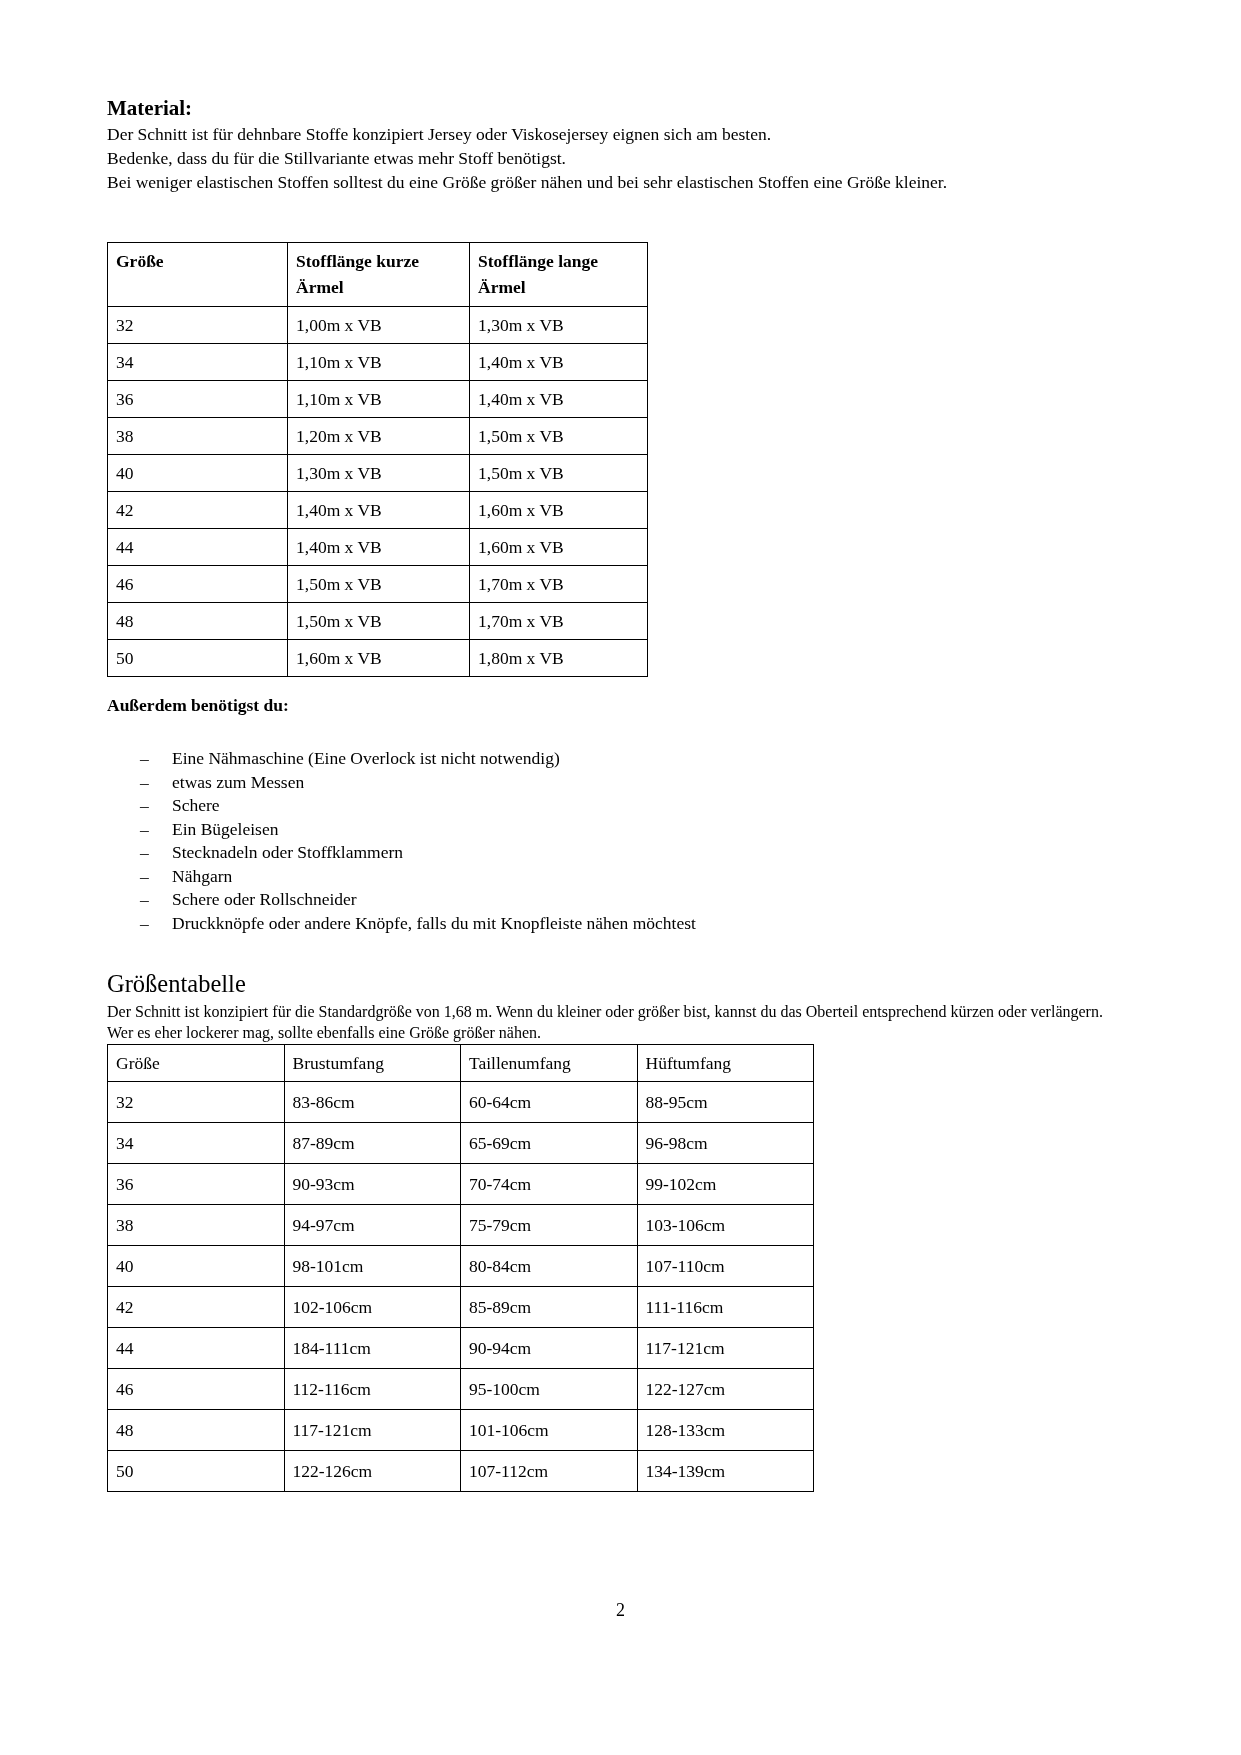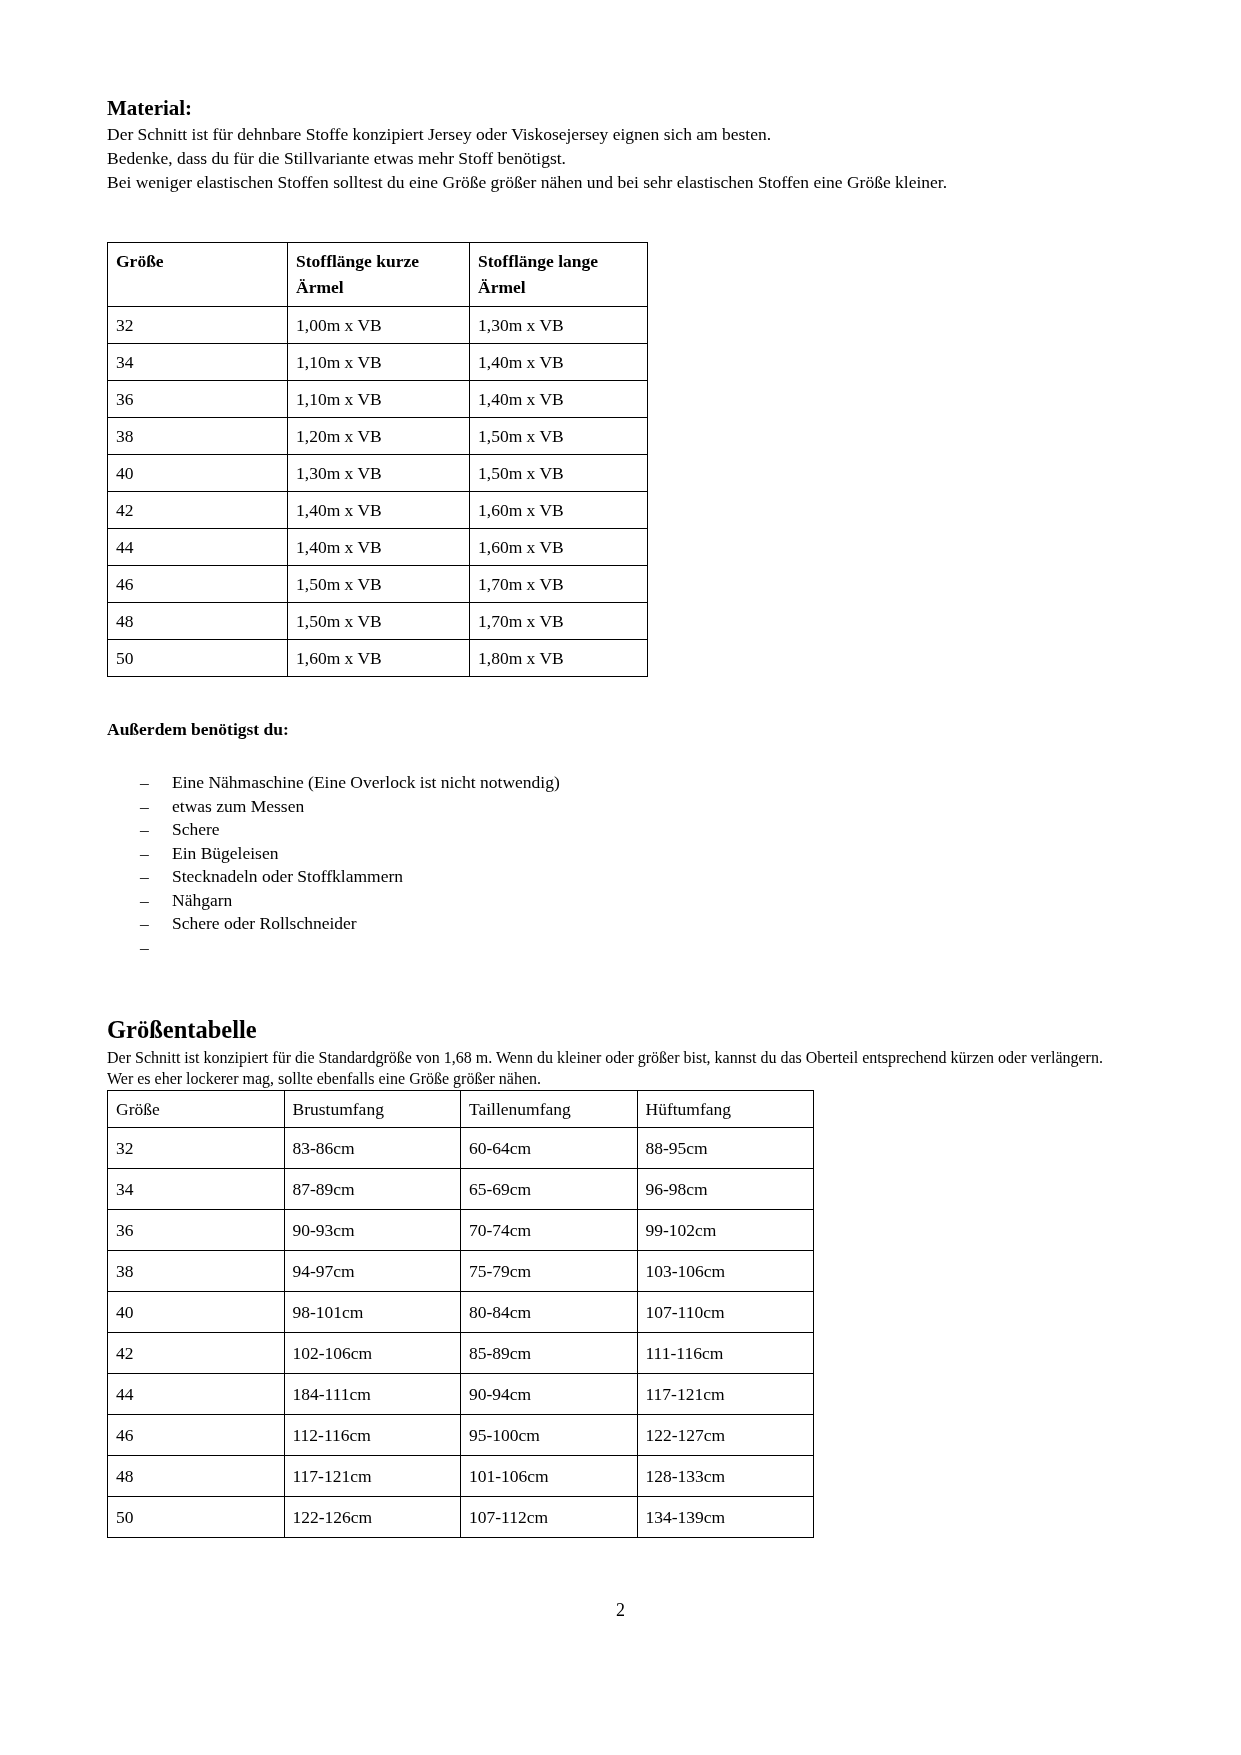--- a/index.html
+++ b/index.html
@@ -60,42 +60,42 @@
     line-height: 22px;
     padding: 7px 6px 7px 8px;
   }
   table.tbl1 col.c1 { width: 180px; }
   table.tbl1 col.c2 { width: 182px; }
   table.tbl1 col.c3 { width: 178px; }
   .h-supplies {
     font-size: 17.5px;
     line-height: 24px;
     font-weight: bold;
-    margin: 40px 0 0 0;
+    margin: 16px 0 0 0;
   }
   ul.supplies {
     list-style: none;
     margin: 30px 0 0 0;
     padding: 0;
   }
   ul.supplies li {
     display: flex;
     padding-left: 33px;
     font-size: 17.5px;
     line-height: 23.5px;
   }
   ul.supplies .dash {
     width: 32px;
     flex: 0 0 32px;
   }
   .h-size {
     font-size: 24.5px;
     line-height: 30px;
-    font-weight: bold;
-    margin: 56px 0 2px 0;
+    font-weight: normal;
+    margin: 34px 0 2px 0;
   }
   .para-bold div {
     font-size: 16px;
     line-height: 21px;
     font-weight: normal;
   }
   
   table.tbl2 {
     width: 706px;
     margin-top: 1px;
@@ -225,20 +225,21 @@
       <li>
         <span class="dash">–</span>
         <span>Nähgarn</span>
       </li>
       <li>
         <span class="dash">–</span>
         <span>Schere oder Rollschneider</span>
       </li>
       <li>
         <span class="dash">–</span>
+        <span>Druckknöpfe oder andere Knöpfe, falls du mit Knopfleiste nähen möchtest</span>
       </li>
     </ul>
 
   <h1 class="h-size">Größentabelle</h1>
 
   <div class="para para-bold">
       <div>Der Schnitt ist konzipiert für die Standardgröße von 1,68 m. Wenn du kleiner oder größer bist, kannst du das Oberteil entsprechend kürzen oder verlängern.</div>
       <div>Wer es eher lockerer mag, sollte ebenfalls eine Größe größer nähen.</div>
     </div>
 

